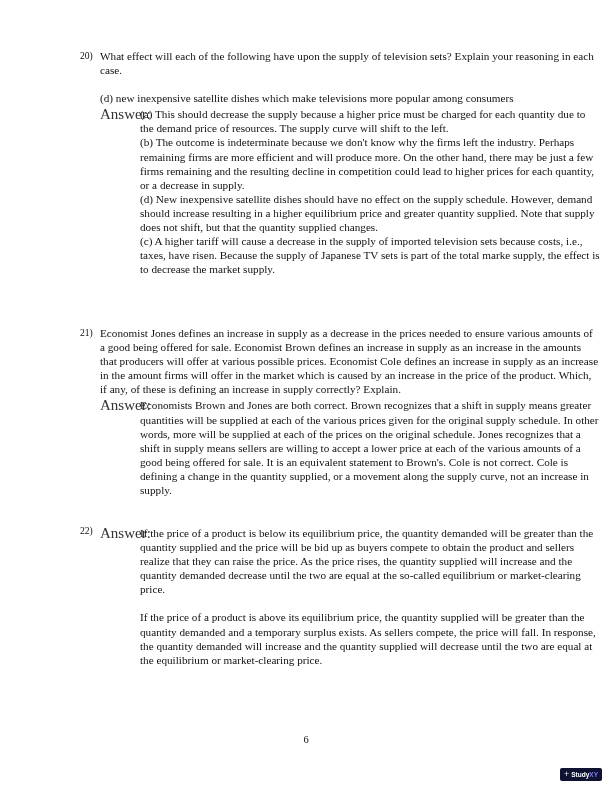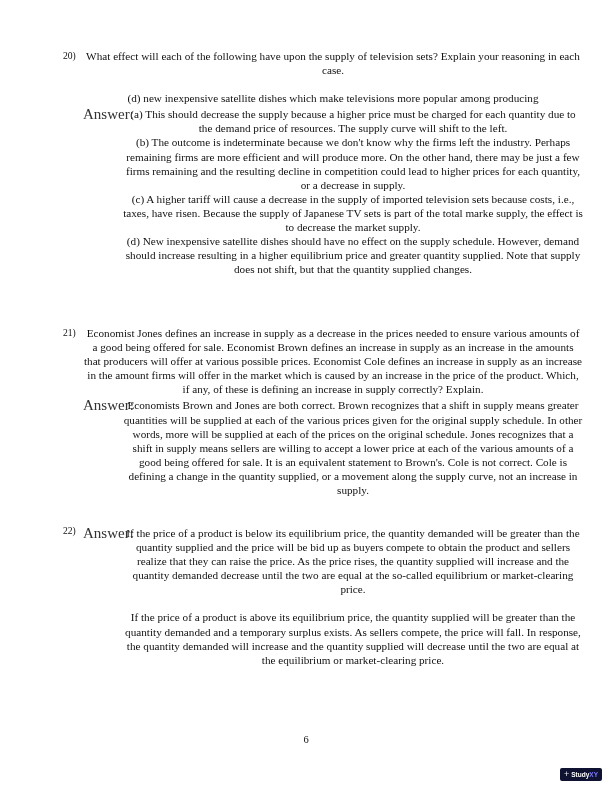--- a/index.html
+++ b/index.html
@@ -2,22 +2,22 @@
 <html><head>
   <meta charset="utf-8">
   <style>
     html, body { margin: 0; padding: 0; background: #ffffff; }
     body {
       width: 612px; height: 792px; position: relative; overflow: hidden;
       font-family: "Liberation Serif", "DejaVu Serif", serif;
       color: #111111;
     }
     .q {
-      position: absolute; left: 63px; width: 520px;
-      font-size: 11.2px; line-height: 14.1px; text-align: center;
+      position: absolute; left: 80px; width: 520px;
+      font-size: 11.2px; line-height: 14.1px;
     }
     .qnum {
       position: absolute; left: 0; top: 0;
       font-size: 9.6px; line-height: 14.1px;
     }
     .qtext { margin-left: 20px; }
     .parts { margin-left: 20px; margin-top: 14px; }
     .ans { position: relative; margin-top: 2px; }
     .alabel {
       position: absolute; left: 20px; top: 0;
@@ -39,29 +39,29 @@
     .badge .plus { font-weight: normal; font-size: 9px; line-height: 9px; color: #e8e8f5; }
     .badge .xy { color: #7b7cff; }
   </style>
 </head>
 <body>
 
 <div class="q" style="top:49px;">
   <span class="qnum">20)</span>
   <div class="qtext">What effect will each of the following have upon the supply of television sets? Explain your reasoning in each case.</div>
   <div class="parts">
-    <div>(d) new inexpensive satellite dishes which make televisions more popular among producing</div>
+    <div>(d) new inexpensive satellite dishes which make televisions more popular among consumers</div>
   </div>
   <div class="ans">
     <span class="alabel">Answer:</span>
     <div class="atext">
       <div>(a) This should decrease the supply because a higher price must be charged for each quantity due to the demand price of resources. The supply curve will shift to the left.</div>
       <div>(b) The outcome is indeterminate because we don't know why the firms left the industry. Perhaps remaining firms are more efficient and will produce more. On the other hand, there may be just a few firms remaining and the resulting decline in competition could lead to higher prices for each quantity, or a decrease in supply.</div>
+      <div>(d) New inexpensive satellite dishes should have no effect on the supply schedule. However, demand should increase resulting in a higher equilibrium price and greater quantity supplied. Note that supply does not shift, but that the quantity supplied changes.</div>
       <div>(c) A higher tariff will cause a decrease in the supply of imported television sets because costs, i.e., taxes, have risen. Because the supply of Japanese TV sets is part of the total marke supply, the effect is to decrease the market supply.</div>
-      <div>(d) New inexpensive satellite dishes should have no effect on the supply schedule. However, demand should increase resulting in a higher equilibrium price and greater quantity supplied. Note that supply does not shift, but that the quantity supplied changes.</div>
     </div>
   </div>
 </div>
 
 <div class="q" style="top:326px;">
   <span class="qnum">21)</span>
   <div class="qtext">Economist Jones defines an increase in supply as a decrease in the prices needed to ensure various amounts of a good being offered for sale. Economist Brown defines an increase in supply as an increase in the amounts that producers will offer at various possible prices. Economist Cole defines an increase in supply as an increase in the amount firms will offer in the market which is caused by an increase in the price of the product. Which, if any, of these is defining an increase in supply correctly? Explain.</div>
   <div class="ans">
     <span class="alabel">Answer:</span>
     <div class="atext">

